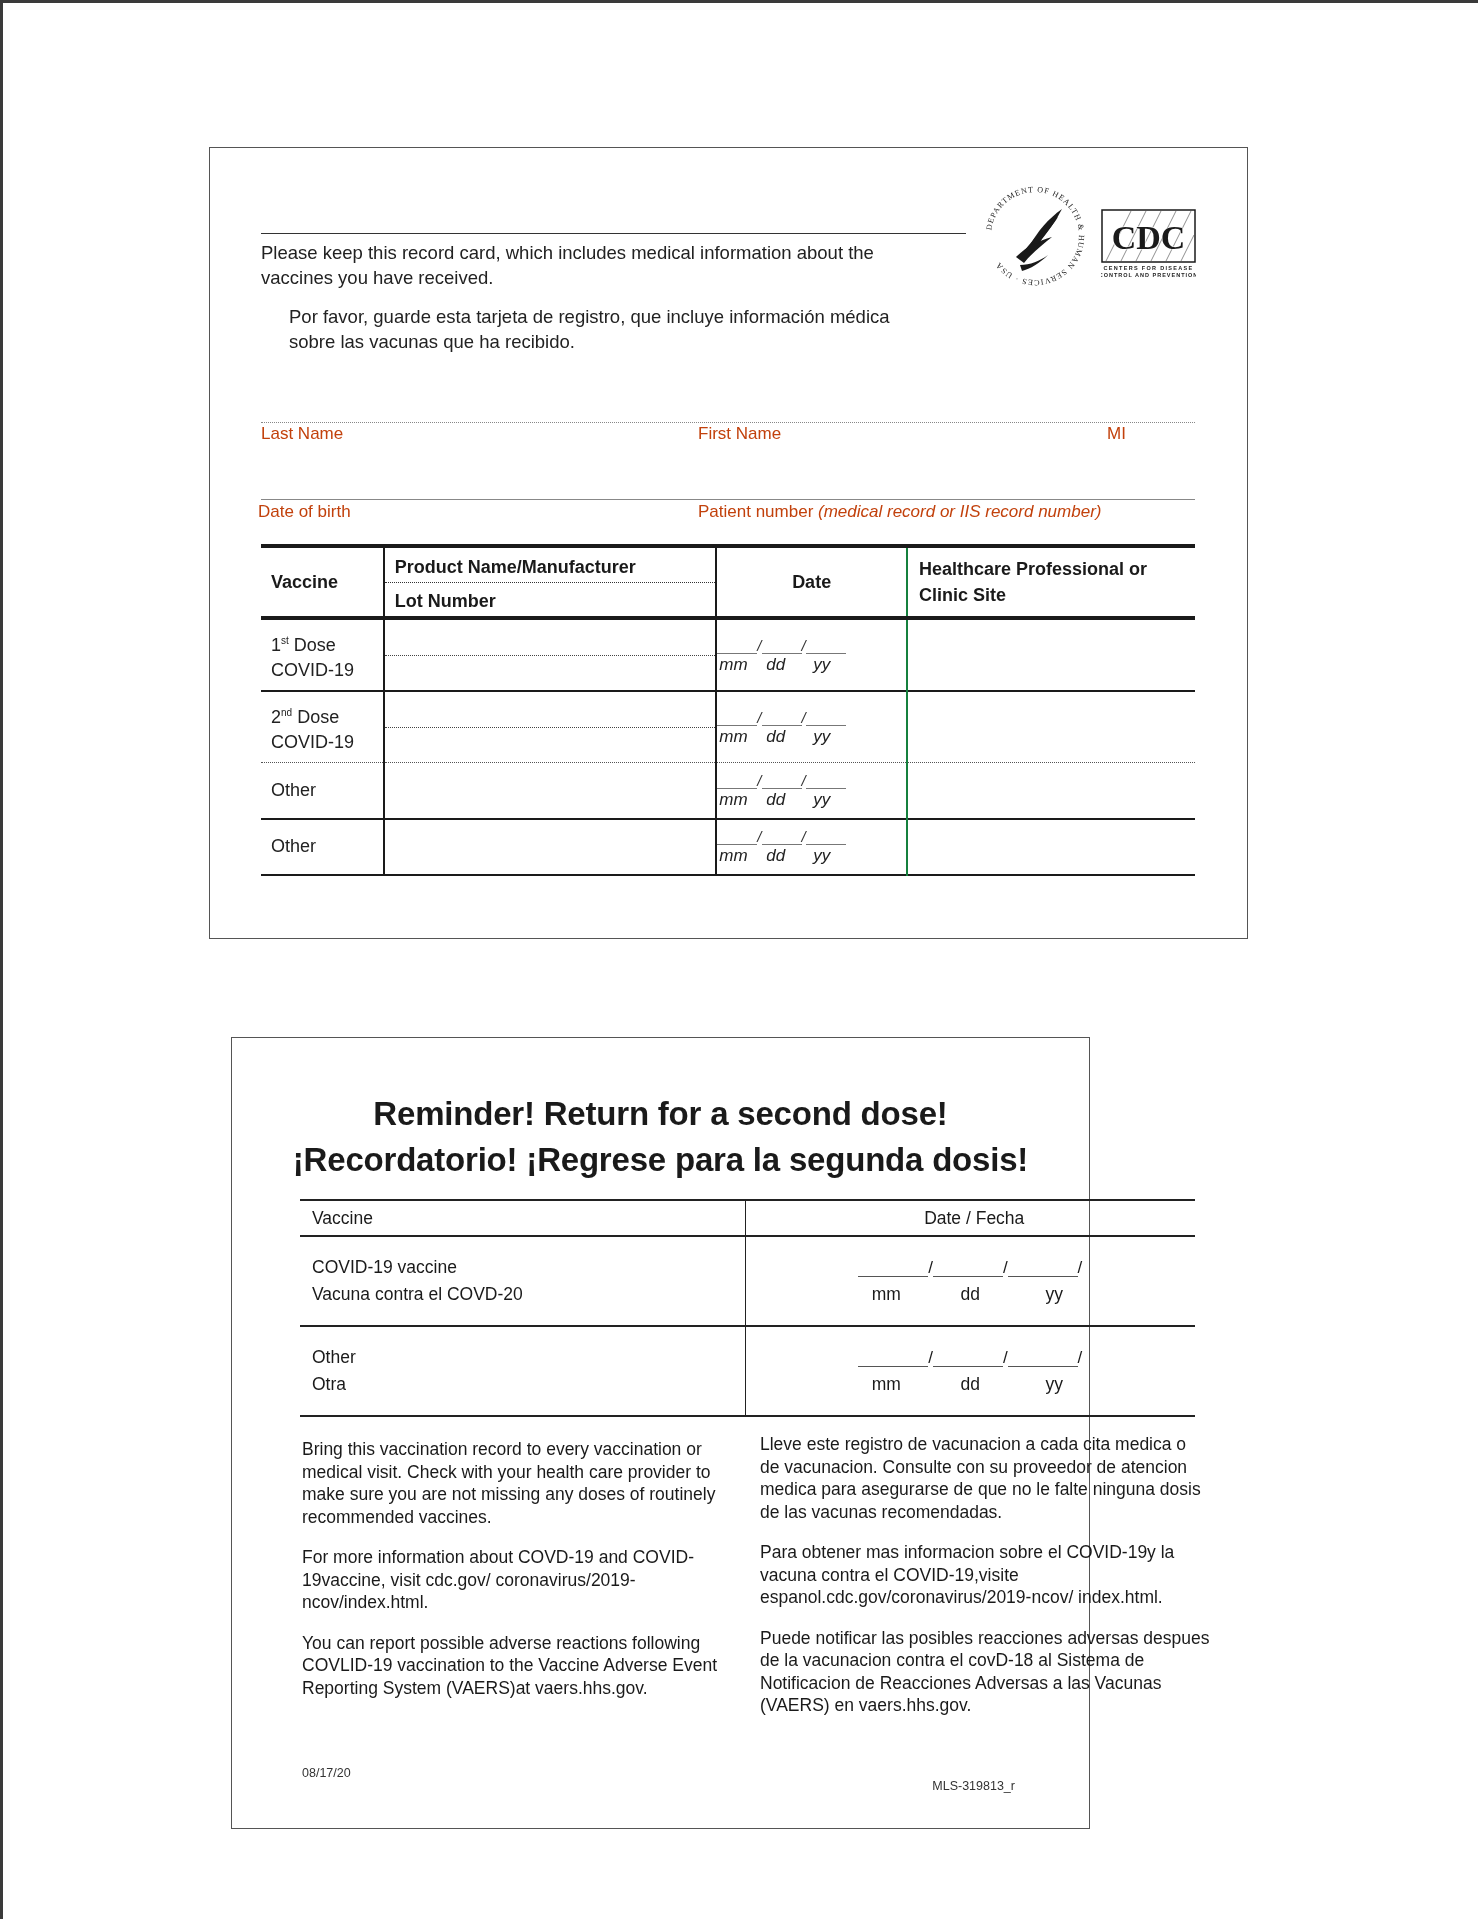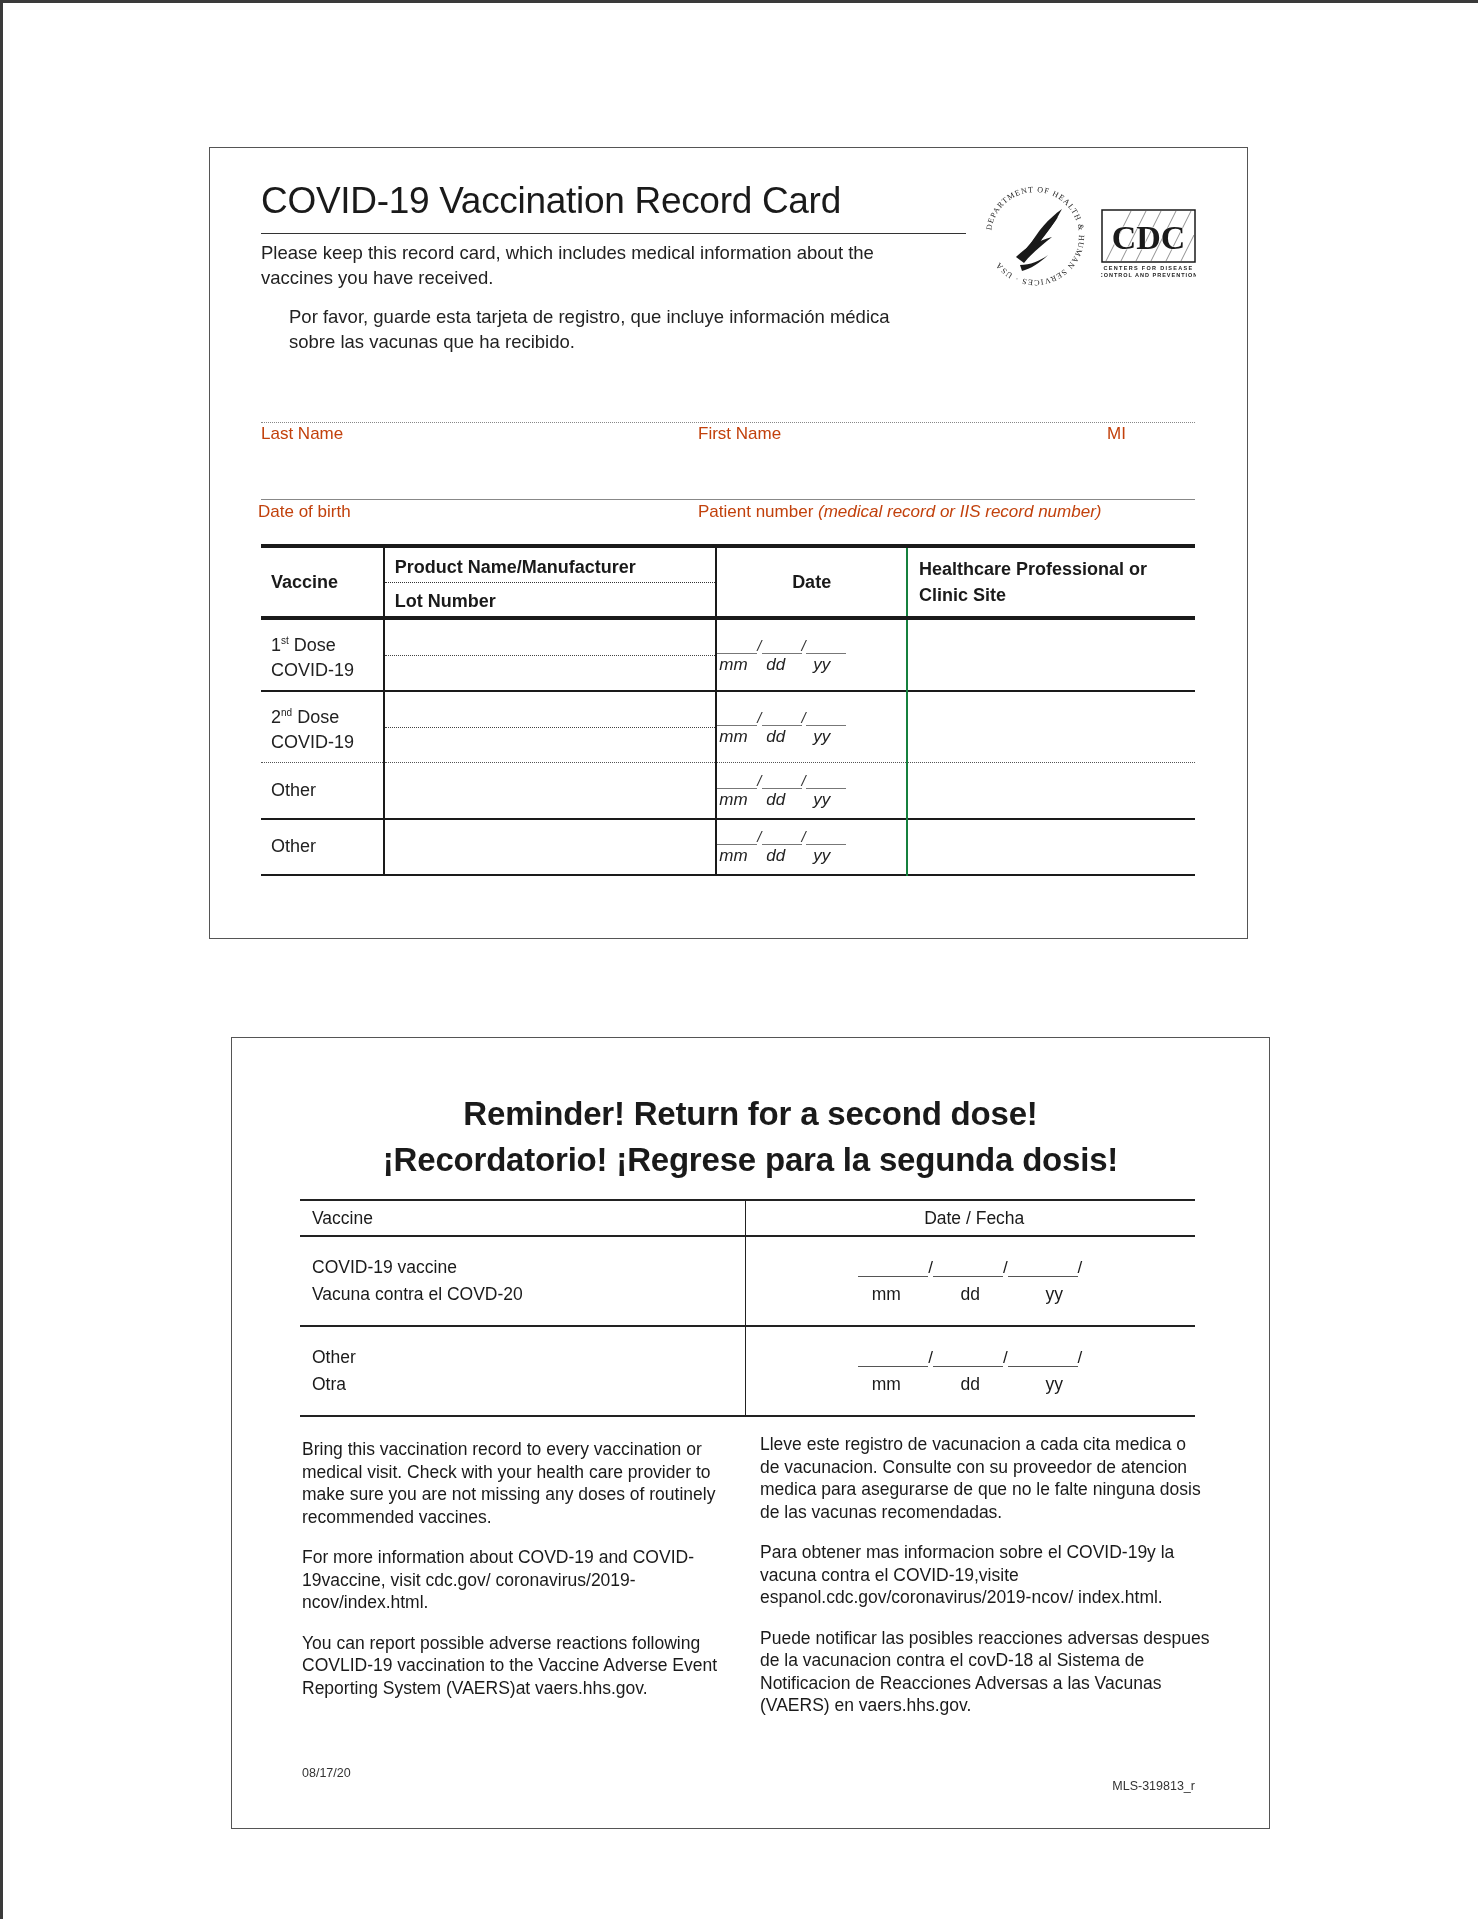--- a/index.html
+++ b/index.html
@@ -12,21 +12,21 @@
     .page-frame {
       position: absolute; left: 0; top: 0; width: 1478px; height: 1919px;
       border-top: 3px solid #3a3a3a; border-left: 3px solid #3a3a3a;
       box-sizing: border-box; pointer-events: none;
     }
     .card {
       position: absolute; background: #fff;
       border: 1.5px solid #555; box-sizing: border-box;
     }
     #front { left: 209px; top: 147px; width: 1039px; height: 792px; }
-    #back  { left: 231px; top: 1037px; width: 1039px; height: 792px; }
+    #back  { left: 231px; top: 1037px; width: 859px; height: 792px; }
 
     
     .title {
       position: absolute; left: 51px; top: 32px;
       font-size: 37px; letter-spacing: -0.3px; color: #1a1a1a;
       font-family: "Liberation Sans", sans-serif;
     }
     .title-rule {
       position: absolute; left: 51px; top: 85px; width: 705px; height: 0;
       border-top: 1.5px solid #333;
@@ -100,21 +100,20 @@
     .info-col p { margin: 0 0 18px 0; }
     .form-date { position: absolute; left: 70px; top: 728px; font-size: 12.5px; color: #333; }
     .form-code { position: absolute; right: 74px; top: 741px; font-size: 12.5px; color: #333; }
   </style>
 </head>
 <body>
 
 <div class="page-frame"></div>
 
 <div class="card" id="front">
-  <div class="title">COVID-19 Vaccination Record Card</div>
   <div class="title-rule"></div>
   <div class="intro" id="intro-en" style="width:620px">Please keep this record card, which includes medical information about the vaccines you have received.</div>
   <div class="intro" id="intro-es" style="width:620px">Por favor, guarde esta tarjeta de registro, que incluye información médica sobre las vacunas que ha recibido.</div>
 
   <div class="hhs-logo">
     <svg width="110" height="110" viewBox="0 0 110 110">
       <defs>
         <path id="ringpath" d="M55,55 m-44,0 a44,44 0 1,1 88,0 a44,44 0 1,1 -88,0"></path>
       </defs>
       <text font-size="8" font-family="Liberation Serif, serif" fill="#222" letter-spacing="1">

